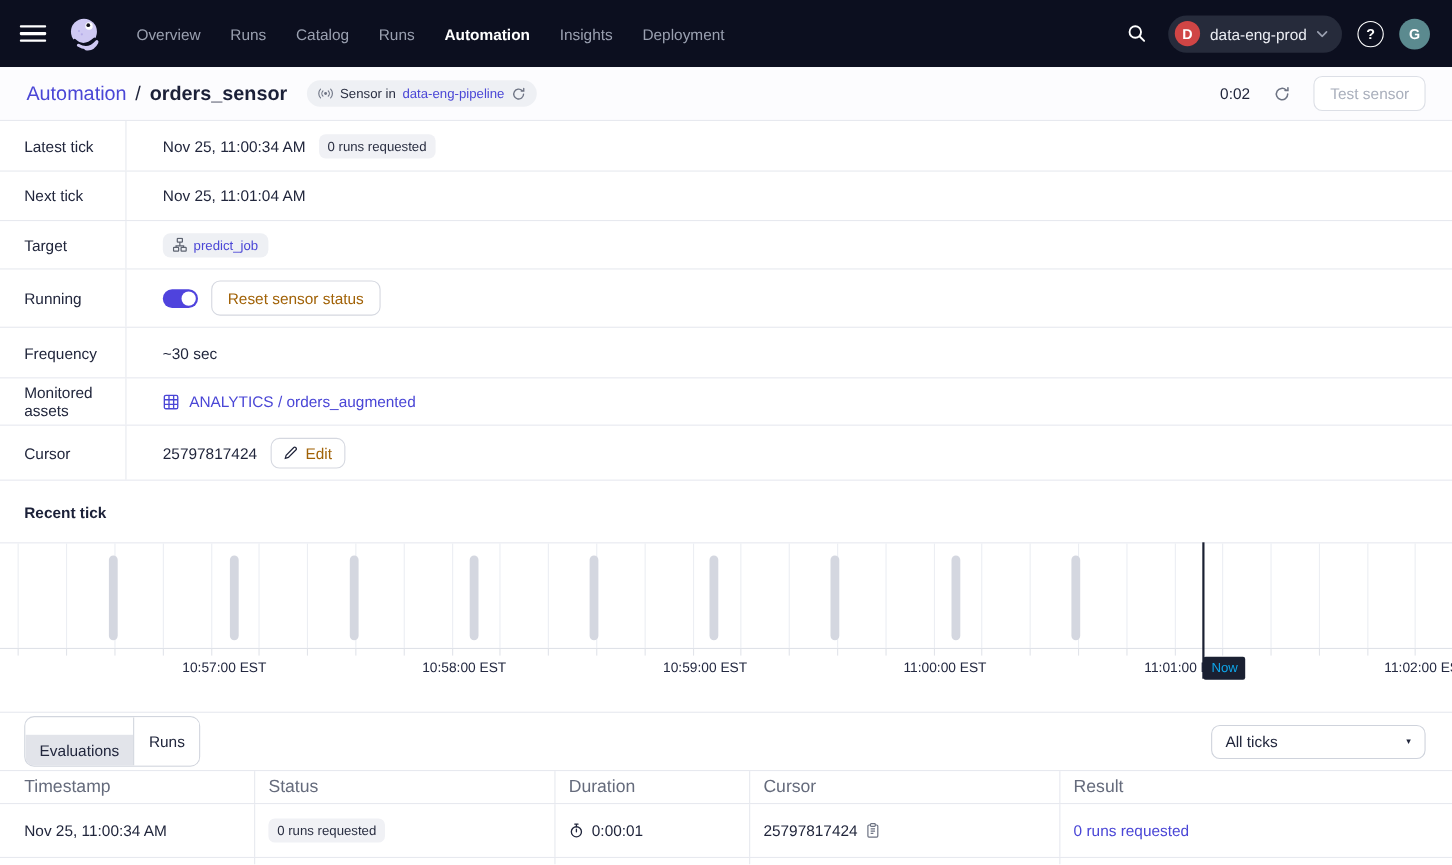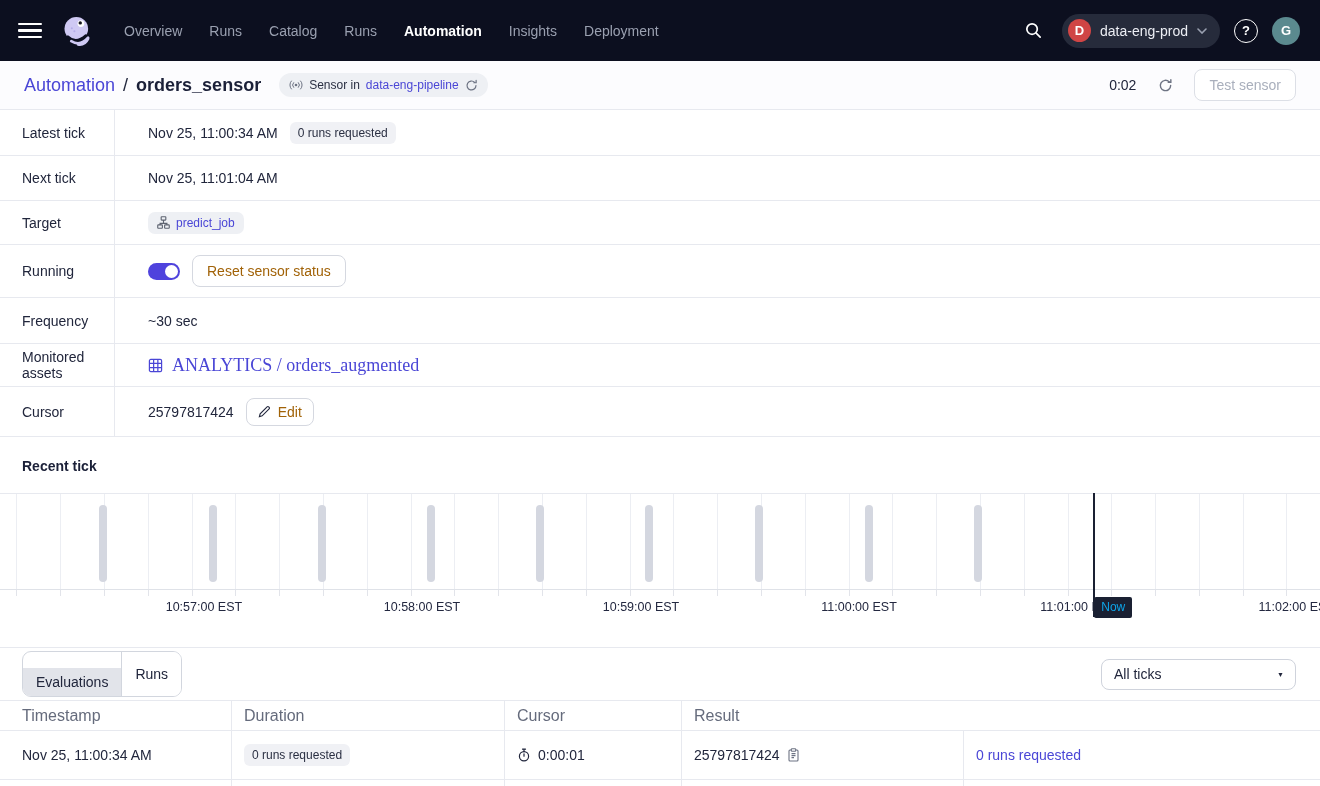--- a/index.html
+++ b/index.html
@@ -46,21 +46,21 @@
   .prop-row:nth-of-type(5){height:46px}.prop-row:nth-of-type(6){height:43px}
   .prop-row:nth-of-type(7){height:50px}
   .prop-label { width:115px; flex:none; border-right:1px solid var(--border); display:flex; align-items:center; padding-left:22px; font-size:14px; }
   .prop-value { flex:1; display:flex; align-items:center; gap:12px; padding-left:33px; font-size:14px; }
   .badge-pill { background:#f0f1f5; border-radius:6px; padding:4px 8px; font-size:12px; color:#2a2f42; }
   .job-pill { background:#eef0f4; border-radius:7px; padding:4px 9px; display:flex; align-items:center; gap:6px; font-size:12px; }
   .job-pill a { color:var(--link); }
   .toggle { width:32px; height:17px; border-radius:9px; background:var(--accent); position:relative; flex:none; }
   .toggle .knob { position:absolute; top:2px; right:2px; width:13px; height:13px; border-radius:50%; background:#fff; }
   .ghost-btn { border:1px solid var(--btnborder); border-radius:8px; background:#fff; font-size:14px; color:#a16207; padding:7px 14px; display:flex; align-items:center; gap:7px; }
-  .asset-link { color:var(--link); display:flex; align-items:center; gap:9px; font-size:18px;font-family:Liberation Serif, serif; }
+  .asset-link { color:var(--link); display:flex; align-items:center; gap:9px; font-size:14px; }
 
   
   .ticks-section { height:210px; }
   .ticks-title { height:56px; padding:21px 0 0 22px; font-size:14px; font-weight:700; color:#1b2038; }
   .timeline { position:relative; height:154px; }
   .plot { position:absolute; left:0; right:0; top:0; height:97px; border-top:1px solid var(--border); border-bottom:1px solid #dfe2e8; }
   .gridline { position:absolute; top:0; bottom:0; width:1px; background:var(--grid); }
   .tickbar { position:absolute; top:11px; height:77px; width:8px; border-radius:4px; background:var(--bar); transform:translateX(-50%); }
   .axtick { position:absolute; top:97px; height:6px; width:1px; background:#e2e4ea; }
   .axlabel { position:absolute; top:107px; transform:translateX(-50%); font-size:12.5px; color:#232840; white-space:nowrap; }
@@ -330,20 +330,21 @@
       <button class="seg">Runs</button>
     </div>
     <button class="select">
       <span>All ticks</span>
       <span class="caret">▼</span>
     </button>
   </div>
   <div class="tbl">
     <div class="row thead">
       <div>Timestamp</div>
+      <div>Status</div>
       <div>Duration</div>
       <div>Cursor</div>
       <div>Result</div>
     </div>
     <div class="row trow">
       <div>Nov 25, 11:00:34 AM</div>
       <div>
           <span class="badge-pill">0 runs requested</span>
         </div>
       <div class="dur">

